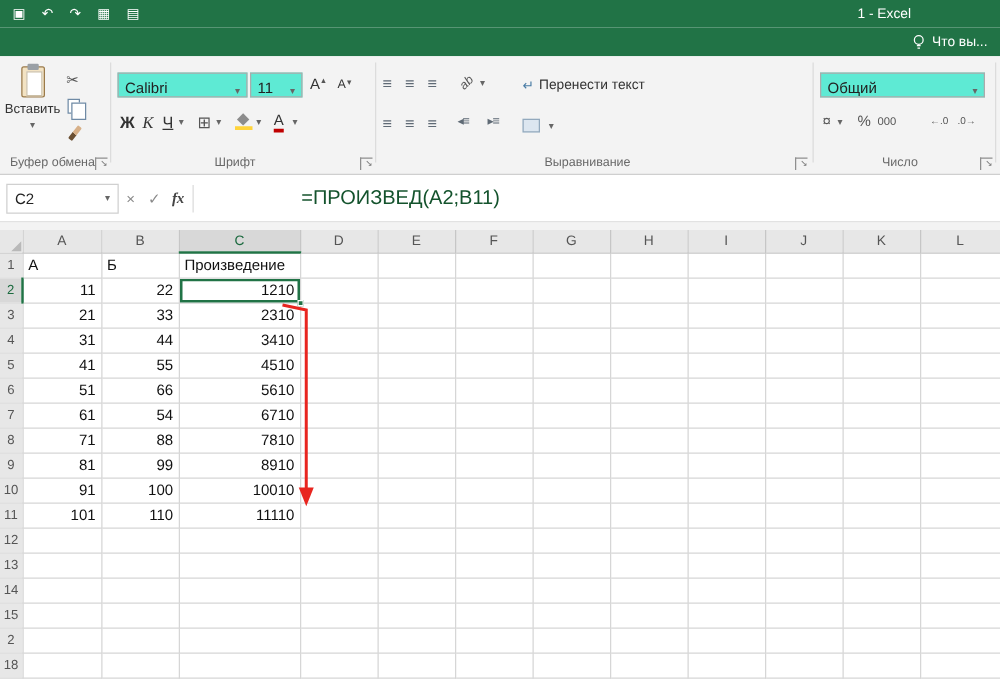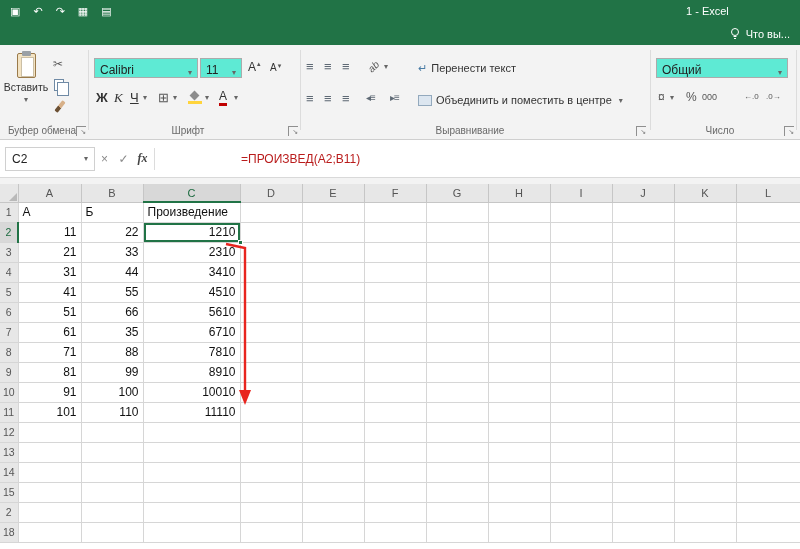--- a/index.html
+++ b/index.html
@@ -55,21 +55,21 @@
 .mergeic{position:relative;width:14px;height:11px;border:1px solid #93a9bd;background:#dce6f0;display:inline-block}
 .ddv2{font-size:8px;color:#666;margin-left:3px}
 
 
 .fbar{height:38px;background:#fff;border-bottom:1px solid #d9d9d9;display:flex;align-items:center;padding-left:5px}
 .namebox{width:90px;height:24px;border:1px solid #d0d0d0;display:flex;align-items:center;padding:0 6px;font-size:12px;color:#222;cursor:text}
 .nbdd{margin-left:auto;font-size:8px;color:#666}
 .fbtn{width:19px;text-align:center;font-size:12px;color:#8a8a8a;cursor:pointer}
 .fbtn.fx{font-family:"Liberation Serif",serif;font-style:italic;font-weight:bold;color:#444}
 .fsep{width:1px;height:22px;background:#dcdcdc;margin:0 2px}
-.formula{flex:1;font-size:12px;color:#b91c1c;padding-left:84px;cursor:text;white-space:nowrap}
+.formula{flex:1;font-size:16px;color:#14532d;padding-left:84px;cursor:text;white-space:nowrap}
 .gap6{height:6px;background:#f3f3f3}
 
 
 .sheetwrap{position:relative;height:364px;overflow:hidden;background:#fff}
 table.grid{border-collapse:collapse;table-layout:fixed;width:798px}
 .grid th,.grid td{border-right:1px solid #d6d6d6;border-bottom:1px solid #d6d6d6;height:20px;font-weight:normal;overflow:hidden;white-space:nowrap}
 .grid tr:first-child th{height:18px;border-color:#c6c6c6}
 .ch{background:#e7e7e7;color:#555;font-size:11px;text-align:center;cursor:pointer}
 .rh{background:#e7e7e7;color:#555;font-size:10.5px;text-align:center;cursor:pointer}
 .corner{background:#e7e7e7;position:relative;cursor:pointer}
@@ -162,21 +162,20 @@
       <span class="wic">↵</span>
       <span>Перенести текст</span>
     </div>
     <span class="abs alic" style="left:306px;top:47px">≡</span>
     <span class="abs alic" style="left:324px;top:47px">≡</span>
     <span class="abs alic" style="left:342px;top:47px">≡</span>
     <span class="abs alic sm" style="left:366px;top:48px">◂≡</span>
     <span class="abs alic sm" style="left:390px;top:48px">▸≡</span>
     <div class="abs txtbtn" style="left:418px;top:45px">
       <span class="mergeic"></span>
-      <span>Объединить и поместить в центре</span>
       <span class="ddv2">▾</span>
     </div>
     <div class="abs glabel" style="left:300px;width:340px">Выравнивание</div>
     <span class="abs launcher" style="left:636px">↘</span>
     <div class="gsep" style="left:650px"></div>
 
     <div class="abs combo" style="left:656px;top:13px;width:132px">
       <span>Общий</span>
       <span class="cdd">▾</span>
     </div>
@@ -324,21 +323,21 @@
             <td class="cell txt"></td>
             <td class="cell txt"></td>
             <td class="cell txt"></td>
             <td class="cell txt"></td>
             <td class="cell txt"></td>
             <td class="cell txt"></td>
           </tr>
           <tr>
             <th class="rh">7</th>
             <td class="cell num">61</td>
-            <td class="cell num">35</td>
+            <td class="cell num">54</td>
             <td class="cell num">6710</td>
             <td class="cell txt"></td>
             <td class="cell txt"></td>
             <td class="cell txt"></td>
             <td class="cell txt"></td>
             <td class="cell txt"></td>
             <td class="cell txt"></td>
             <td class="cell txt"></td>
             <td class="cell txt"></td>
             <td class="cell txt"></td>

